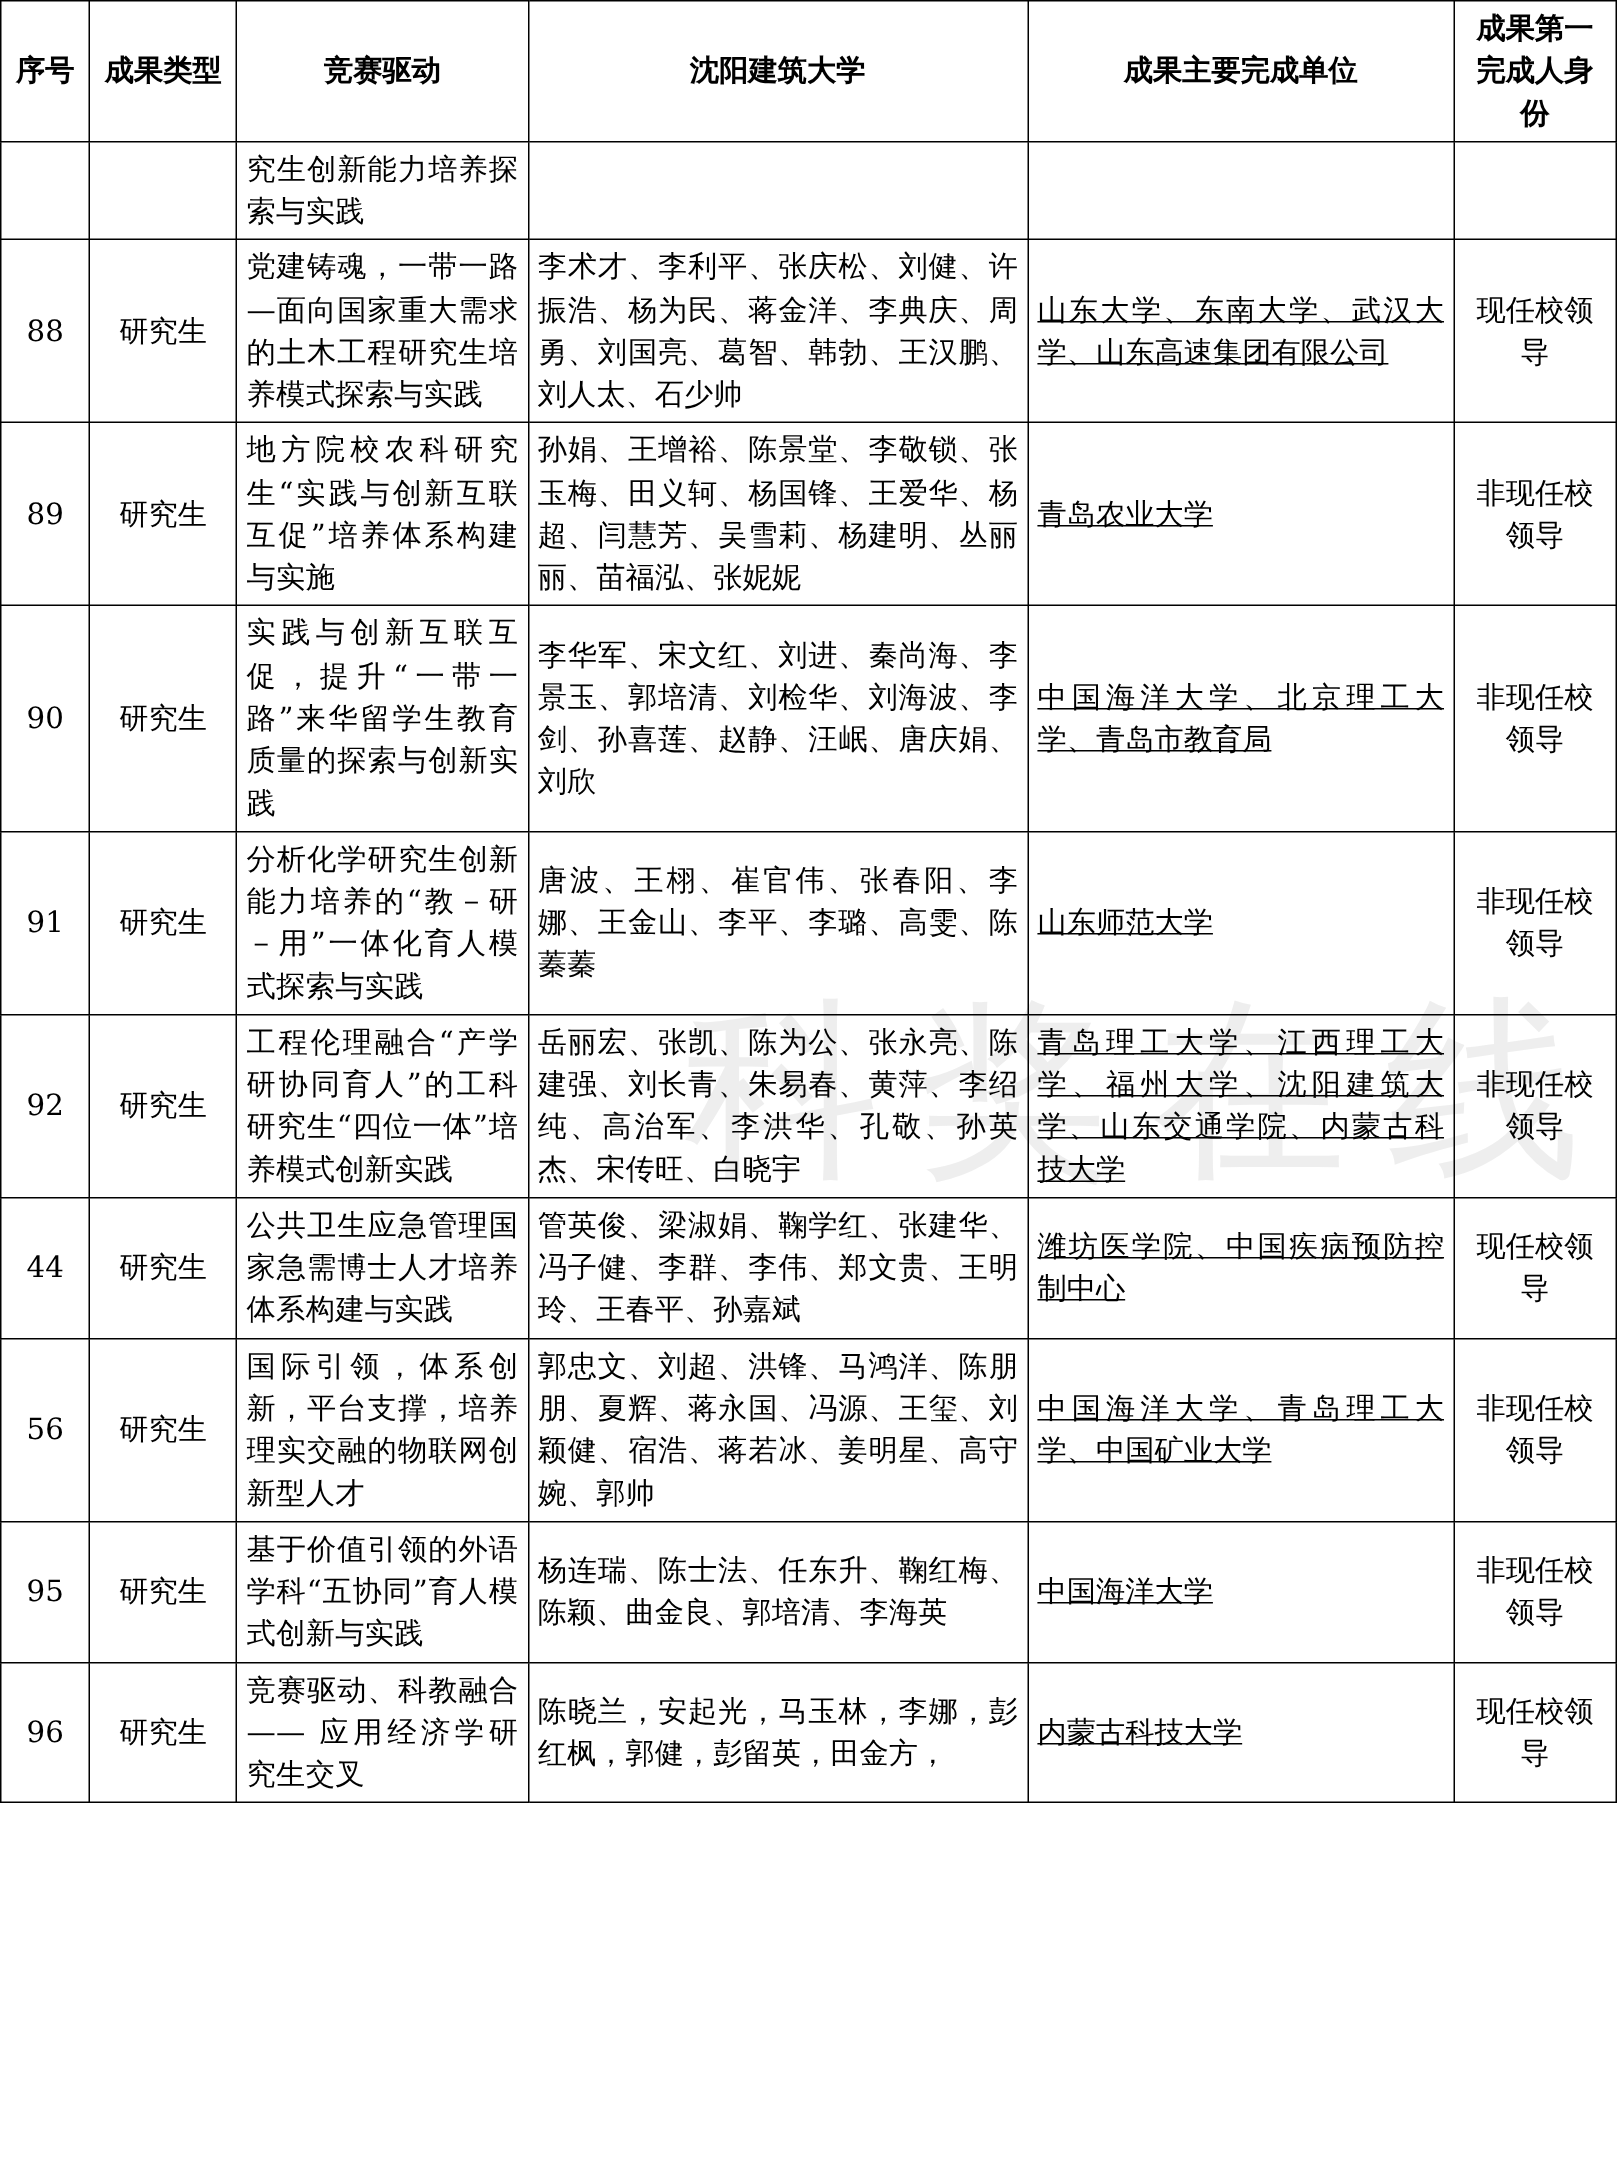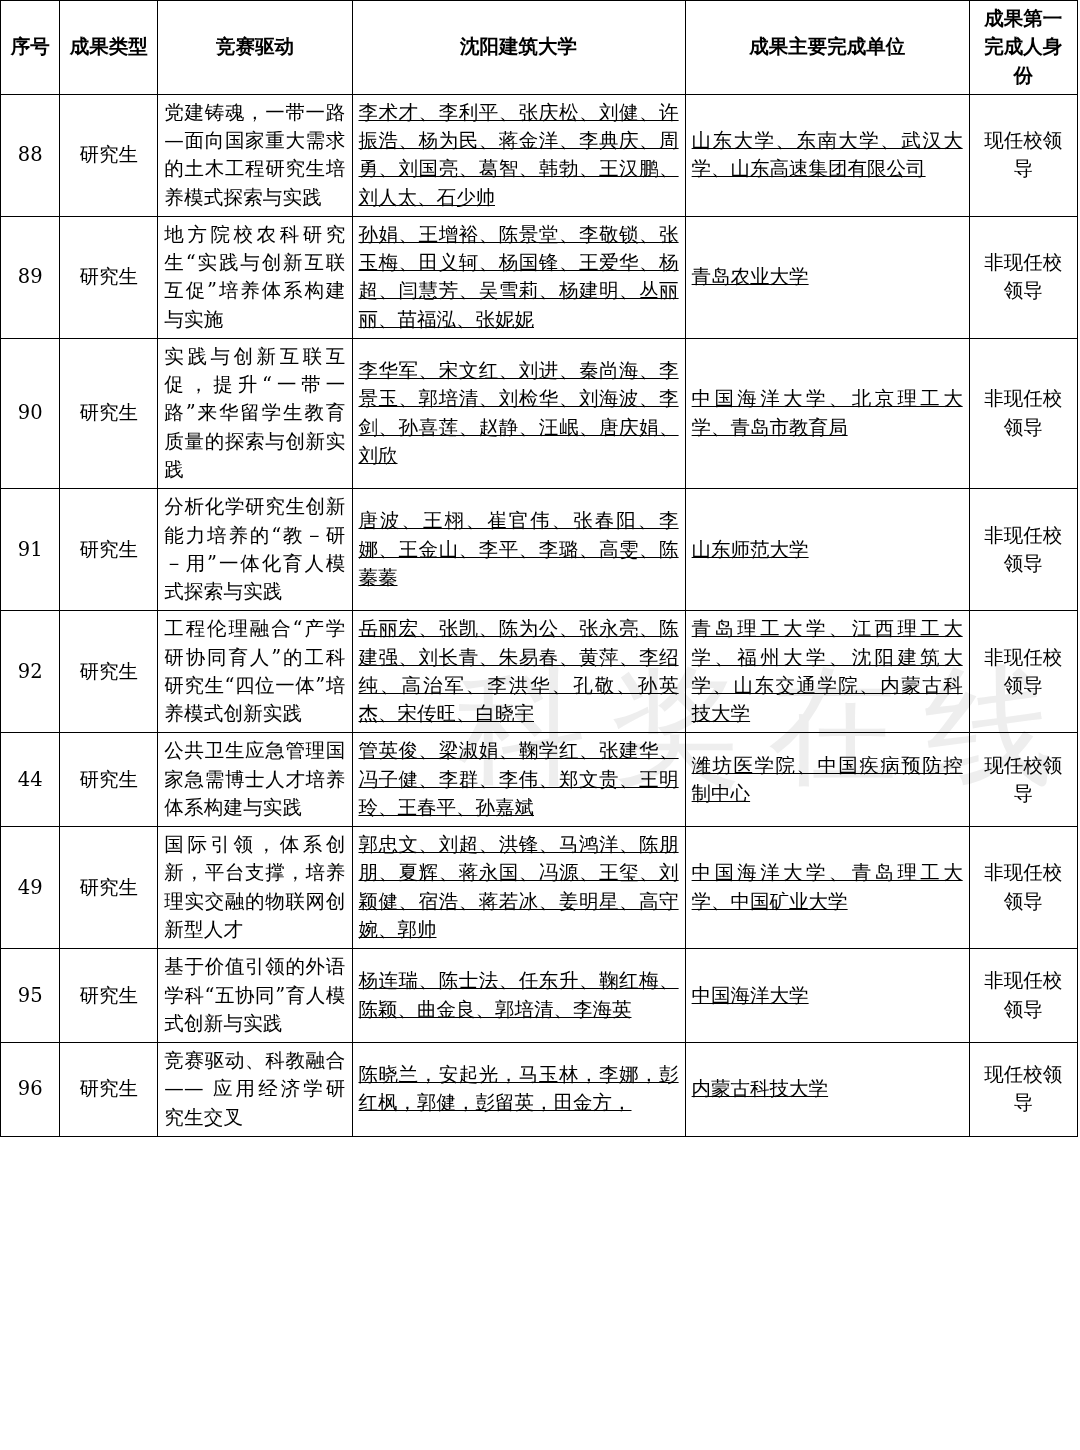--- a/index.html
+++ b/index.html
@@ -61,21 +61,20 @@
     text-align: center;
   }
   td.name {
     text-align: justify;
     text-align-last: left;
     letter-spacing: 0.2px;
   }
   td.people {
     text-align: justify;
     text-align-last: left;
-    text-decoration: underline;
   }
   td.unit {
     text-align: justify;
     text-align-last: left;
     text-decoration: underline;
   }
   td.identity {
     font-size: 19px;
     line-height: 1.5;
   }
@@ -99,20 +98,28 @@
     <tr>
       <th class="hdr-two-line">序号</th>
       <th class="hdr-two-line">成果类型</th>
       <th>竞赛驱动</th>
       <th>沈阳建筑大学</th>
       <th>成果主要完成单位</th>
       <th class="hdr-two-line">成果第一完成人身份</th>
     </tr>
   </thead>
   <tbody>
+    <tr>
+      <td class="seq"></td>
+      <td class="type"></td>
+      <td class="name">究生创新能力培养探索与实践</td>
+      <td class="people"></td>
+      <td class="unit"></td>
+      <td class="identity"></td>
+    </tr>
     <tr>
       <td class="seq">88</td>
       <td class="type">研究生</td>
       <td class="name">党建铸魂，一带一路—面向国家重大需求的土木工程研究生培养模式探索与实践</td>
       <td class="people">李术才、李利平、张庆松、刘健、许振浩、杨为民、蒋金洋、李典庆、周勇、刘国亮、葛智、韩勃、王汉鹏、刘人太、石少帅</td>
       <td class="unit">山东大学、东南大学、武汉大学、山东高速集团有限公司</td>
       <td class="identity">现任校领导</td>
     </tr>
     <tr>
       <td class="seq">89</td>
@@ -148,21 +155,21 @@
     </tr>
     <tr>
       <td class="seq">44</td>
       <td class="type">研究生</td>
       <td class="name">公共卫生应急管理国家急需博士人才培养体系构建与实践</td>
       <td class="people">管英俊、梁淑娟、鞠学红、张建华、冯子健、李群、李伟、郑文贵、王明玲、王春平、孙嘉斌</td>
       <td class="unit">潍坊医学院、中国疾病预防控制中心</td>
       <td class="identity">现任校领导</td>
     </tr>
     <tr>
-      <td class="seq">49</td>
+      <td class="seq">56</td>
       <td class="type">研究生</td>
       <td class="name">国际引领，体系创新，平台支撑，培养理实交融的物联网创新型人才</td>
       <td class="people">郭忠文、刘超、洪锋、马鸿洋、陈朋朋、夏辉、蒋永国、冯源、王玺、刘颖健、宿浩、蒋若冰、姜明星、高守婉、郭帅</td>
       <td class="unit">中国海洋大学、青岛理工大学、中国矿业大学</td>
       <td class="identity">非现任校领导</td>
     </tr>
     <tr>
       <td class="seq">95</td>
       <td class="type">研究生</td>
       <td class="name">基于价值引领的外语学科“五协同”育人模式创新与实践</td>

